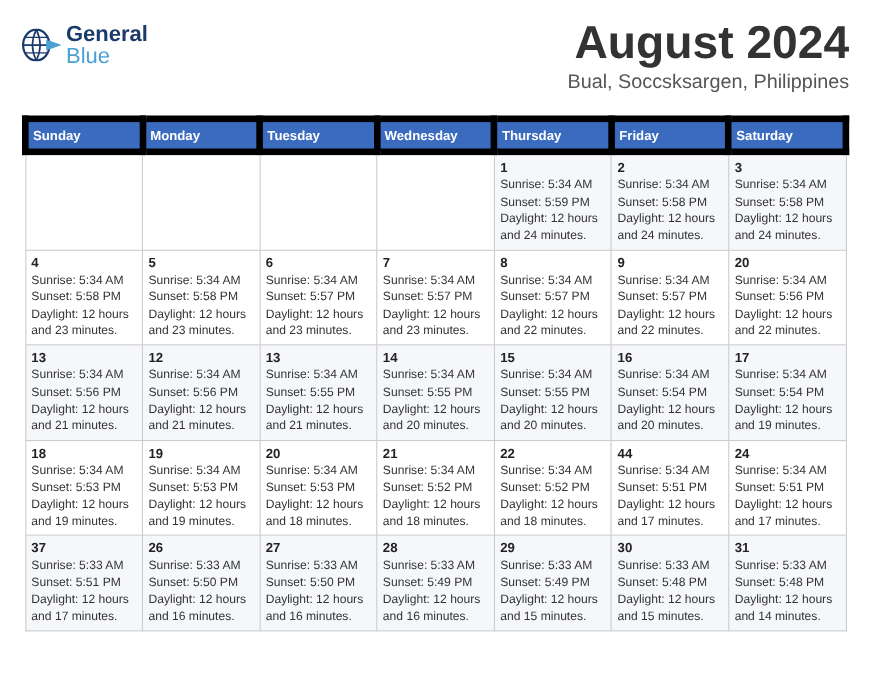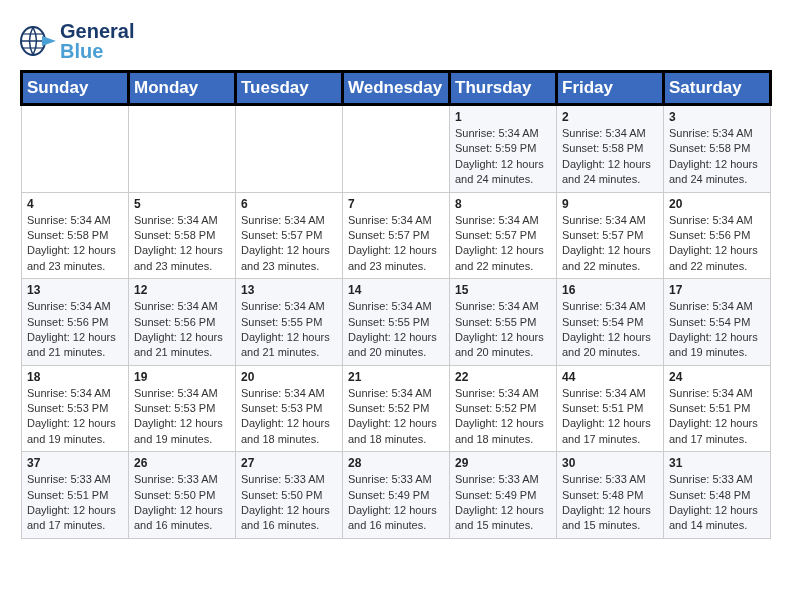--- a/index.html
+++ b/index.html
@@ -7,21 +7,21 @@
       font-family: Arial, sans-serif;
       background: #fff;
       width: 792px;
       min-height: 612px;
       padding: 16px 20px 16px 20px;
     }
     .header-area {
       display: flex;
       justify-content: space-between;
       align-items: flex-start;
-      margin-bottom: 8px;
+      margin-bottom: 20px;
     }
     .logo {
       display: flex;
       flex-direction: column;
       align-items: flex-start;
       padding-top: 4px;
     }
     .title-area {
       text-align: right;
     }
@@ -38,24 +38,24 @@
     }
     .calendar {
       width: 100%;
       border-collapse: collapse;
       font-size: 10.5px;
     }
     .calendar thead tr th {
       background-color: #3a6bbf;
       color: #fff;
       font-weight: bold;
-      font-size: 17px;
+      font-size: 12px;
       padding: 5px 4px;
       text-align: left;
-      border: 3px solid #000000;
+      border: 6px solid #000000;
     }
     .calendar tbody tr td {
       border: 1px solid #ccc;
       vertical-align: top;
       padding: 4px 5px;
       width: 107px;
       min-height: 80px;
       background: #fff;
     }
     .calendar tbody tr:nth-child(odd) td {
@@ -91,23 +91,27 @@
         <path d="M13 1 Q6 15 13 29" fill="none" stroke="#1a3a6b" stroke-width="1.5"></path>
         <path d="M13 1 Q20 15 13 29" fill="none" stroke="#1a3a6b" stroke-width="1.5"></path>
         <line x1="1" y1="15" x2="25" y2="15" stroke="#1a3a6b" stroke-width="1.5"></line>
         <line x1="3" y1="8" x2="23" y2="8" stroke="#1a3a6b" stroke-width="1.2"></line>
         <line x1="3" y1="22" x2="23" y2="22" stroke="#1a3a6b" stroke-width="1.2"></line>
 
         <polygon points="22,10 36,15 22,20" fill="#4a9fd4"></polygon>
       </svg>
       <div>
         <div style="font-size:20px;font-weight:bold;color:#1a3a6b;line-height:1.1;">General</div>
-        <div style="font-size:20px;font-weight:bold;color:#4a9fd4;line-height:1.1;margin-top:-2px;">Blue</div>
+        <div style="font-size:20px;font-weight:normal;color:#4a9fd4;line-height:1.1;margin-top:-2px;">Blue</div>
       </div>
     </div>
+  </div>
+  <div class="title-area">
+    <div class="main-title">August 2024</div>
+    <div class="subtitle">Bual, Soccsksargen, Philippines</div>
   </div>
 </div>
 
 <table class="calendar">
   <thead>
     <tr>
     <th>Sunday</th>
         <th>Monday</th>
         <th>Tuesday</th>
         <th>Wednesday</th>

